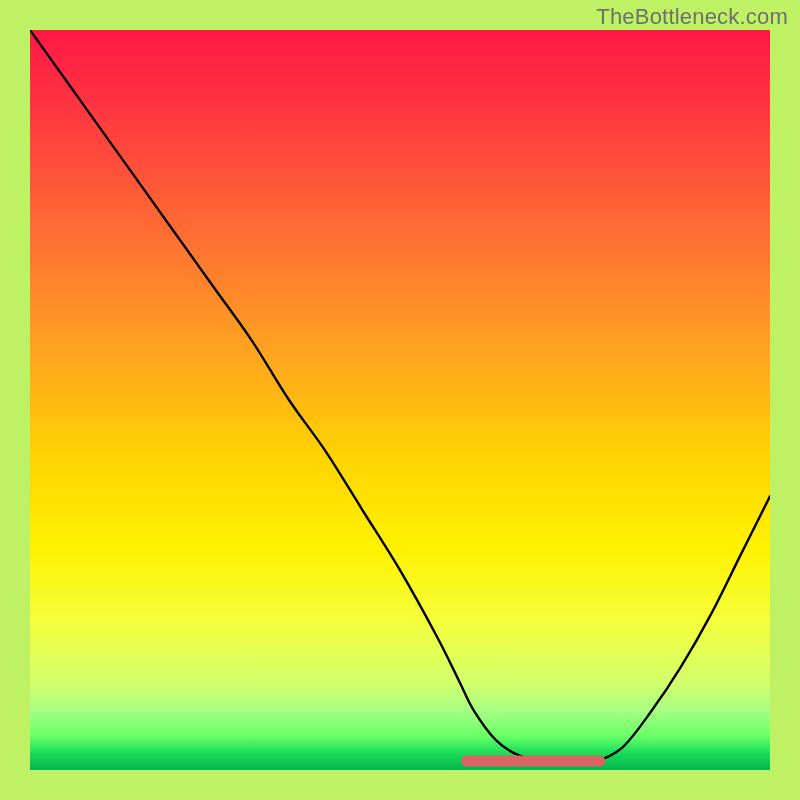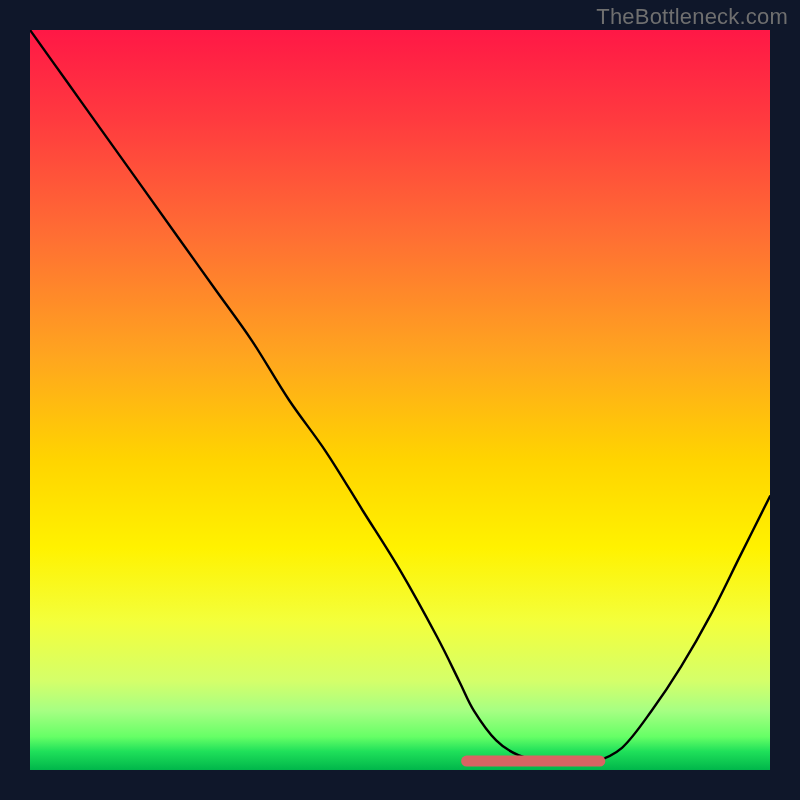--- a/index.html
+++ b/index.html
@@ -8,21 +8,21 @@
     width: 800px;
     height: 800px;
     background: #000;
     overflow: hidden;
     font-family: Arial, Helvetica, sans-serif;
   }
   .stage {
     position: relative;
     width: 800px;
     height: 800px;
-    background: #0f172a;
+    background: #bef264;
   }
   .plot {
     position: absolute;
     left: 30px;
     top: 30px;
     width: 740px;
     height: 740px;
     overflow: hidden;
   }
   .gradient {

